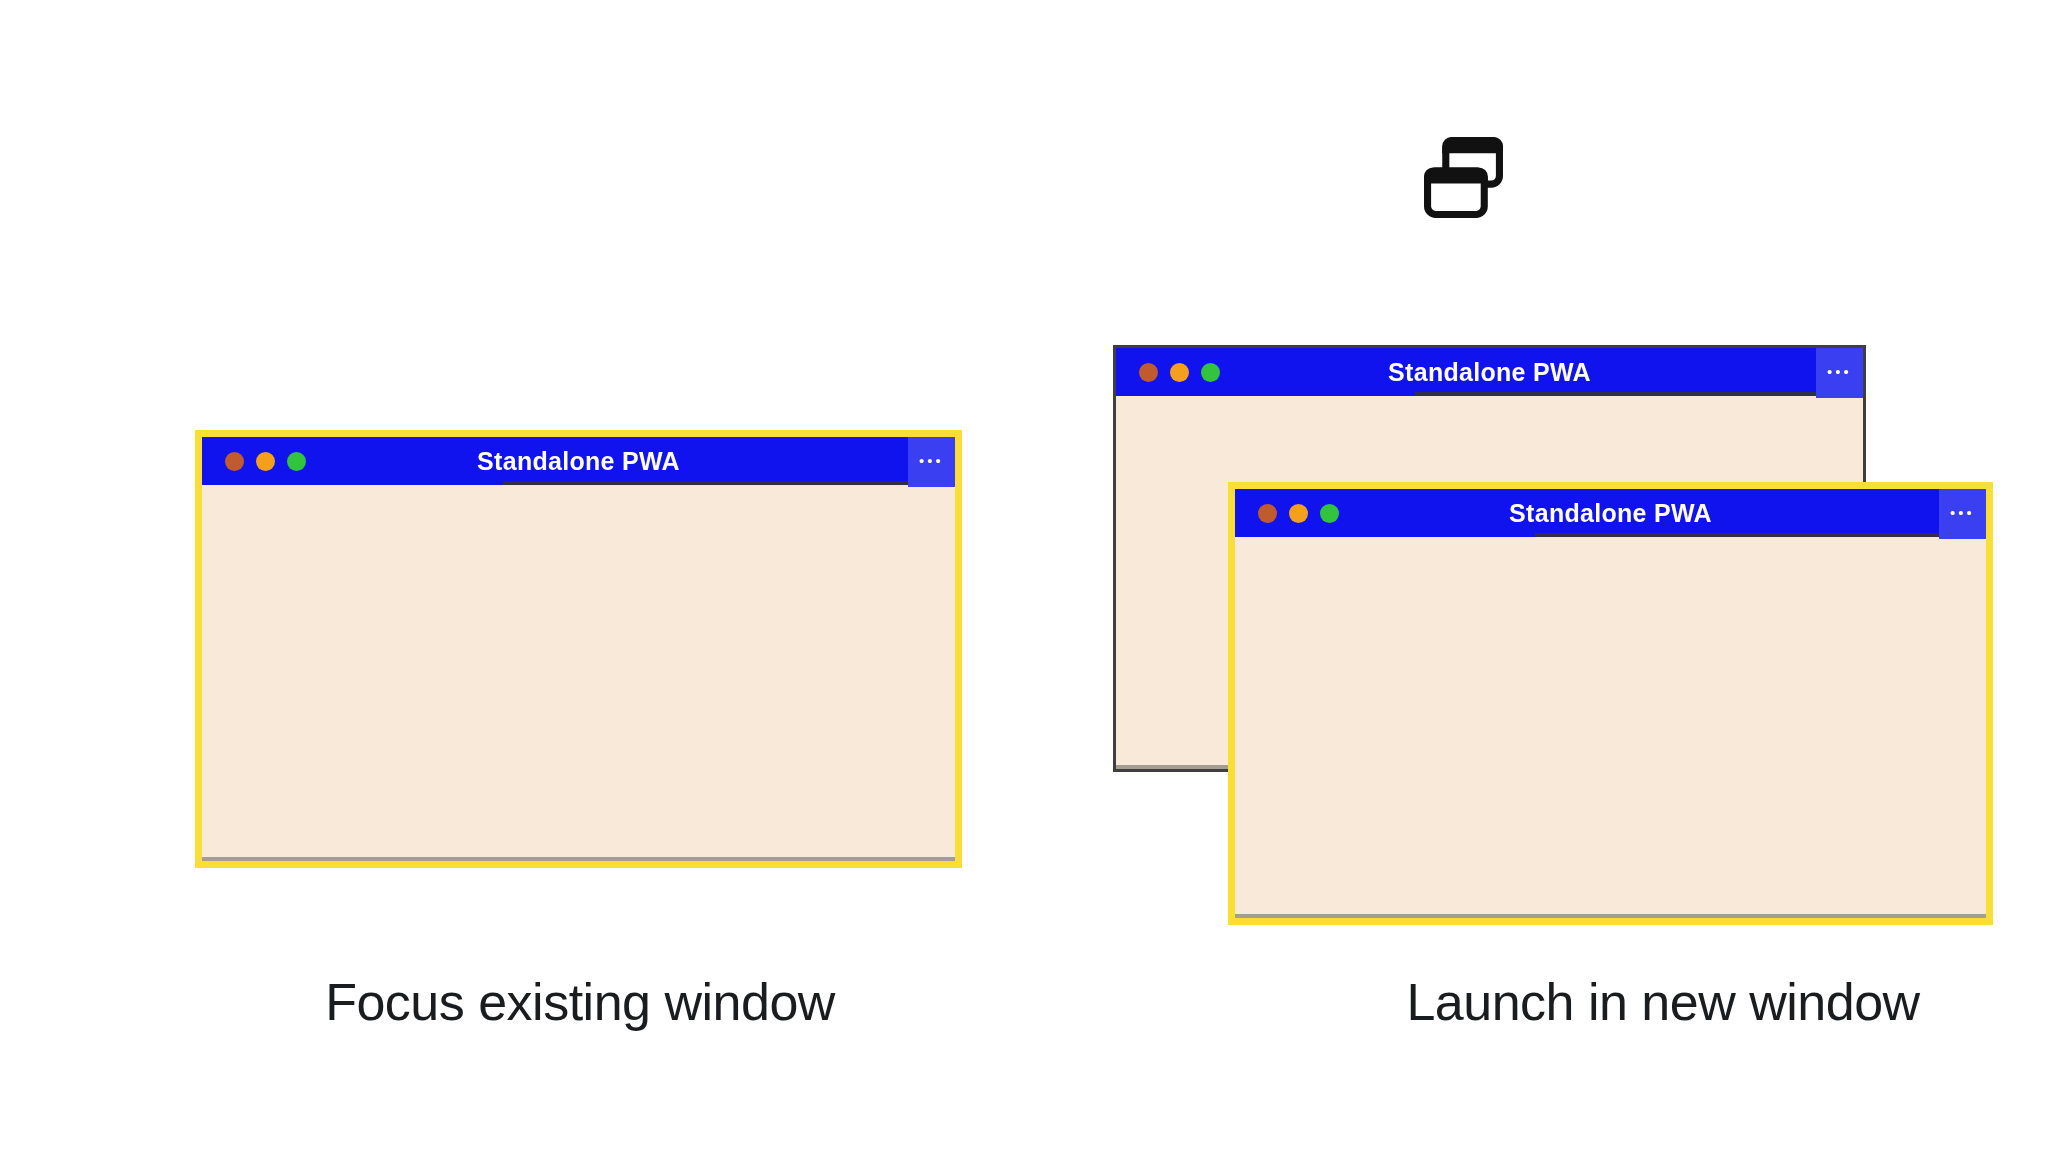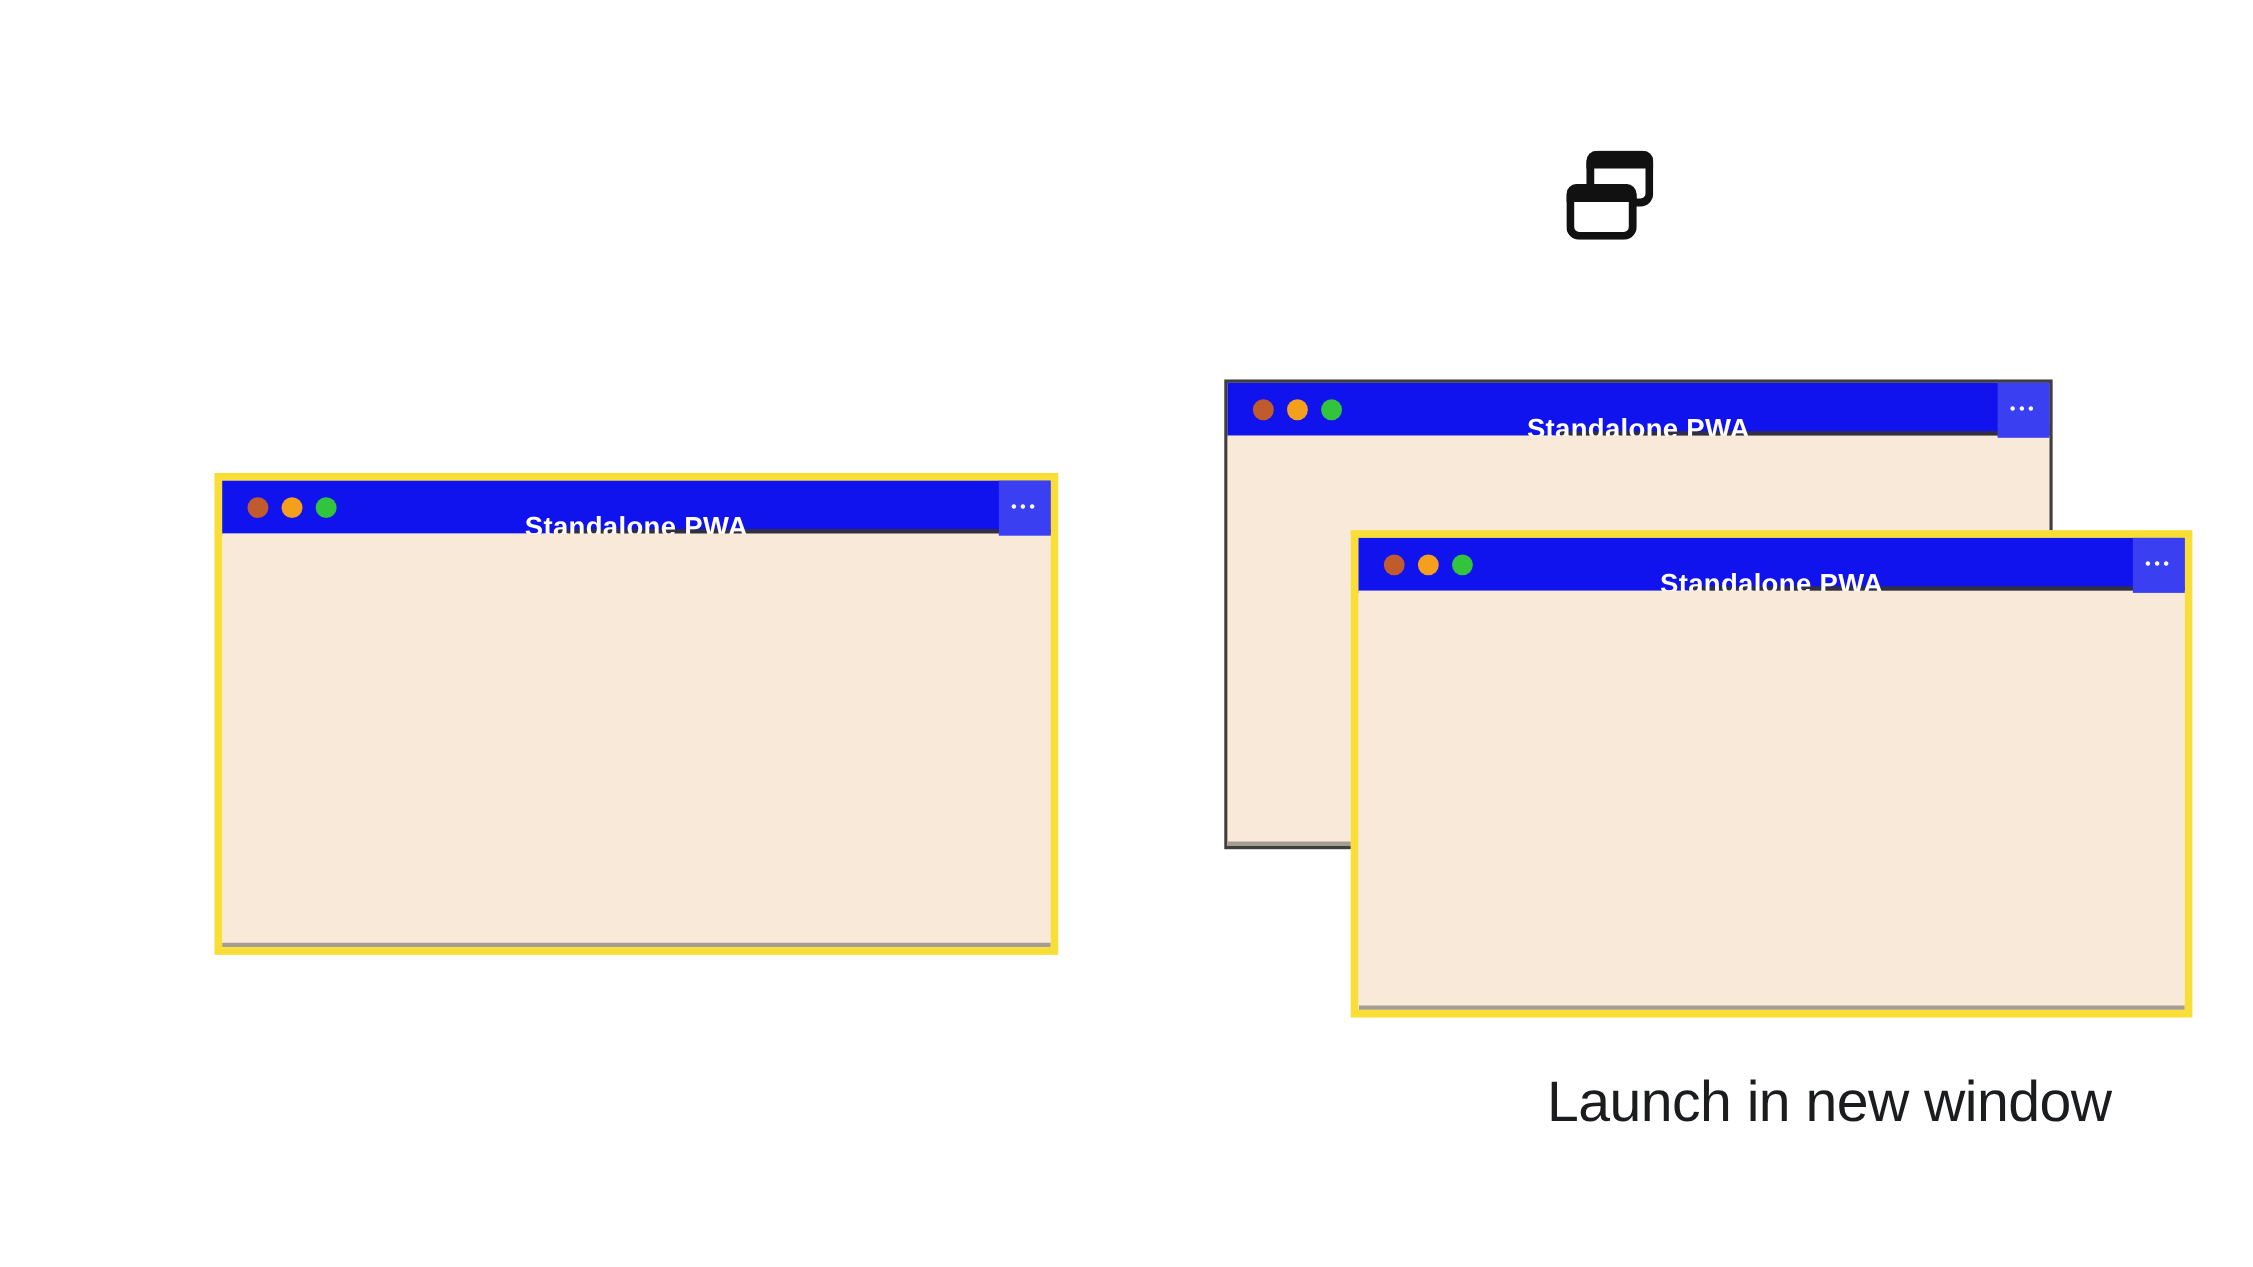--- a/index.html
+++ b/index.html
@@ -35,21 +35,21 @@
     display:flex; align-items:center; gap:12px;
   }
   .dot { width:19px; height:19px; border-radius:50%; display:block; }
   .dot.d1 { background:var(--dot-red); }
   .dot.d2 { background:var(--dot-orange); }
   .dot.d3 { background:var(--dot-green); }
 
   .titlebar-text {
     position:absolute; left:0; right:0; top:0; height:48px;
     display:flex; align-items:center; justify-content:center;
-    color:#ffffff; font-size:25px; font-weight:600; letter-spacing:.3px;margin-top:18px;
+    color:#ffffff; font-size:25px; font-weight:600; letter-spacing:.3px;
   }
   .more-box {
     position:absolute; right:0; top:0; bottom:-2px; width:47px;
     background:var(--more-blue);
     display:flex; align-items:center; justify-content:center;
     cursor:pointer; z-index:3;
   }
   .ellipsis {
     color:#ffffff; font-size:15px; letter-spacing:3px; line-height:1;
     transform:translateY(-2px); white-space:nowrap;
@@ -131,15 +131,16 @@
         <span class="dot d2"></span>
         <span class="dot d3"></span>
       </div>
       <div class="more-box">
         <span class="ellipsis">•••</span>
       </div>
     </div>
     <div class="content"></div>
   </div>
 
+  <div class="caption caption-left">Focus existing window</div>
   <div class="caption caption-right">Launch in new window</div>
 
 </div>
 
 </body></html>

